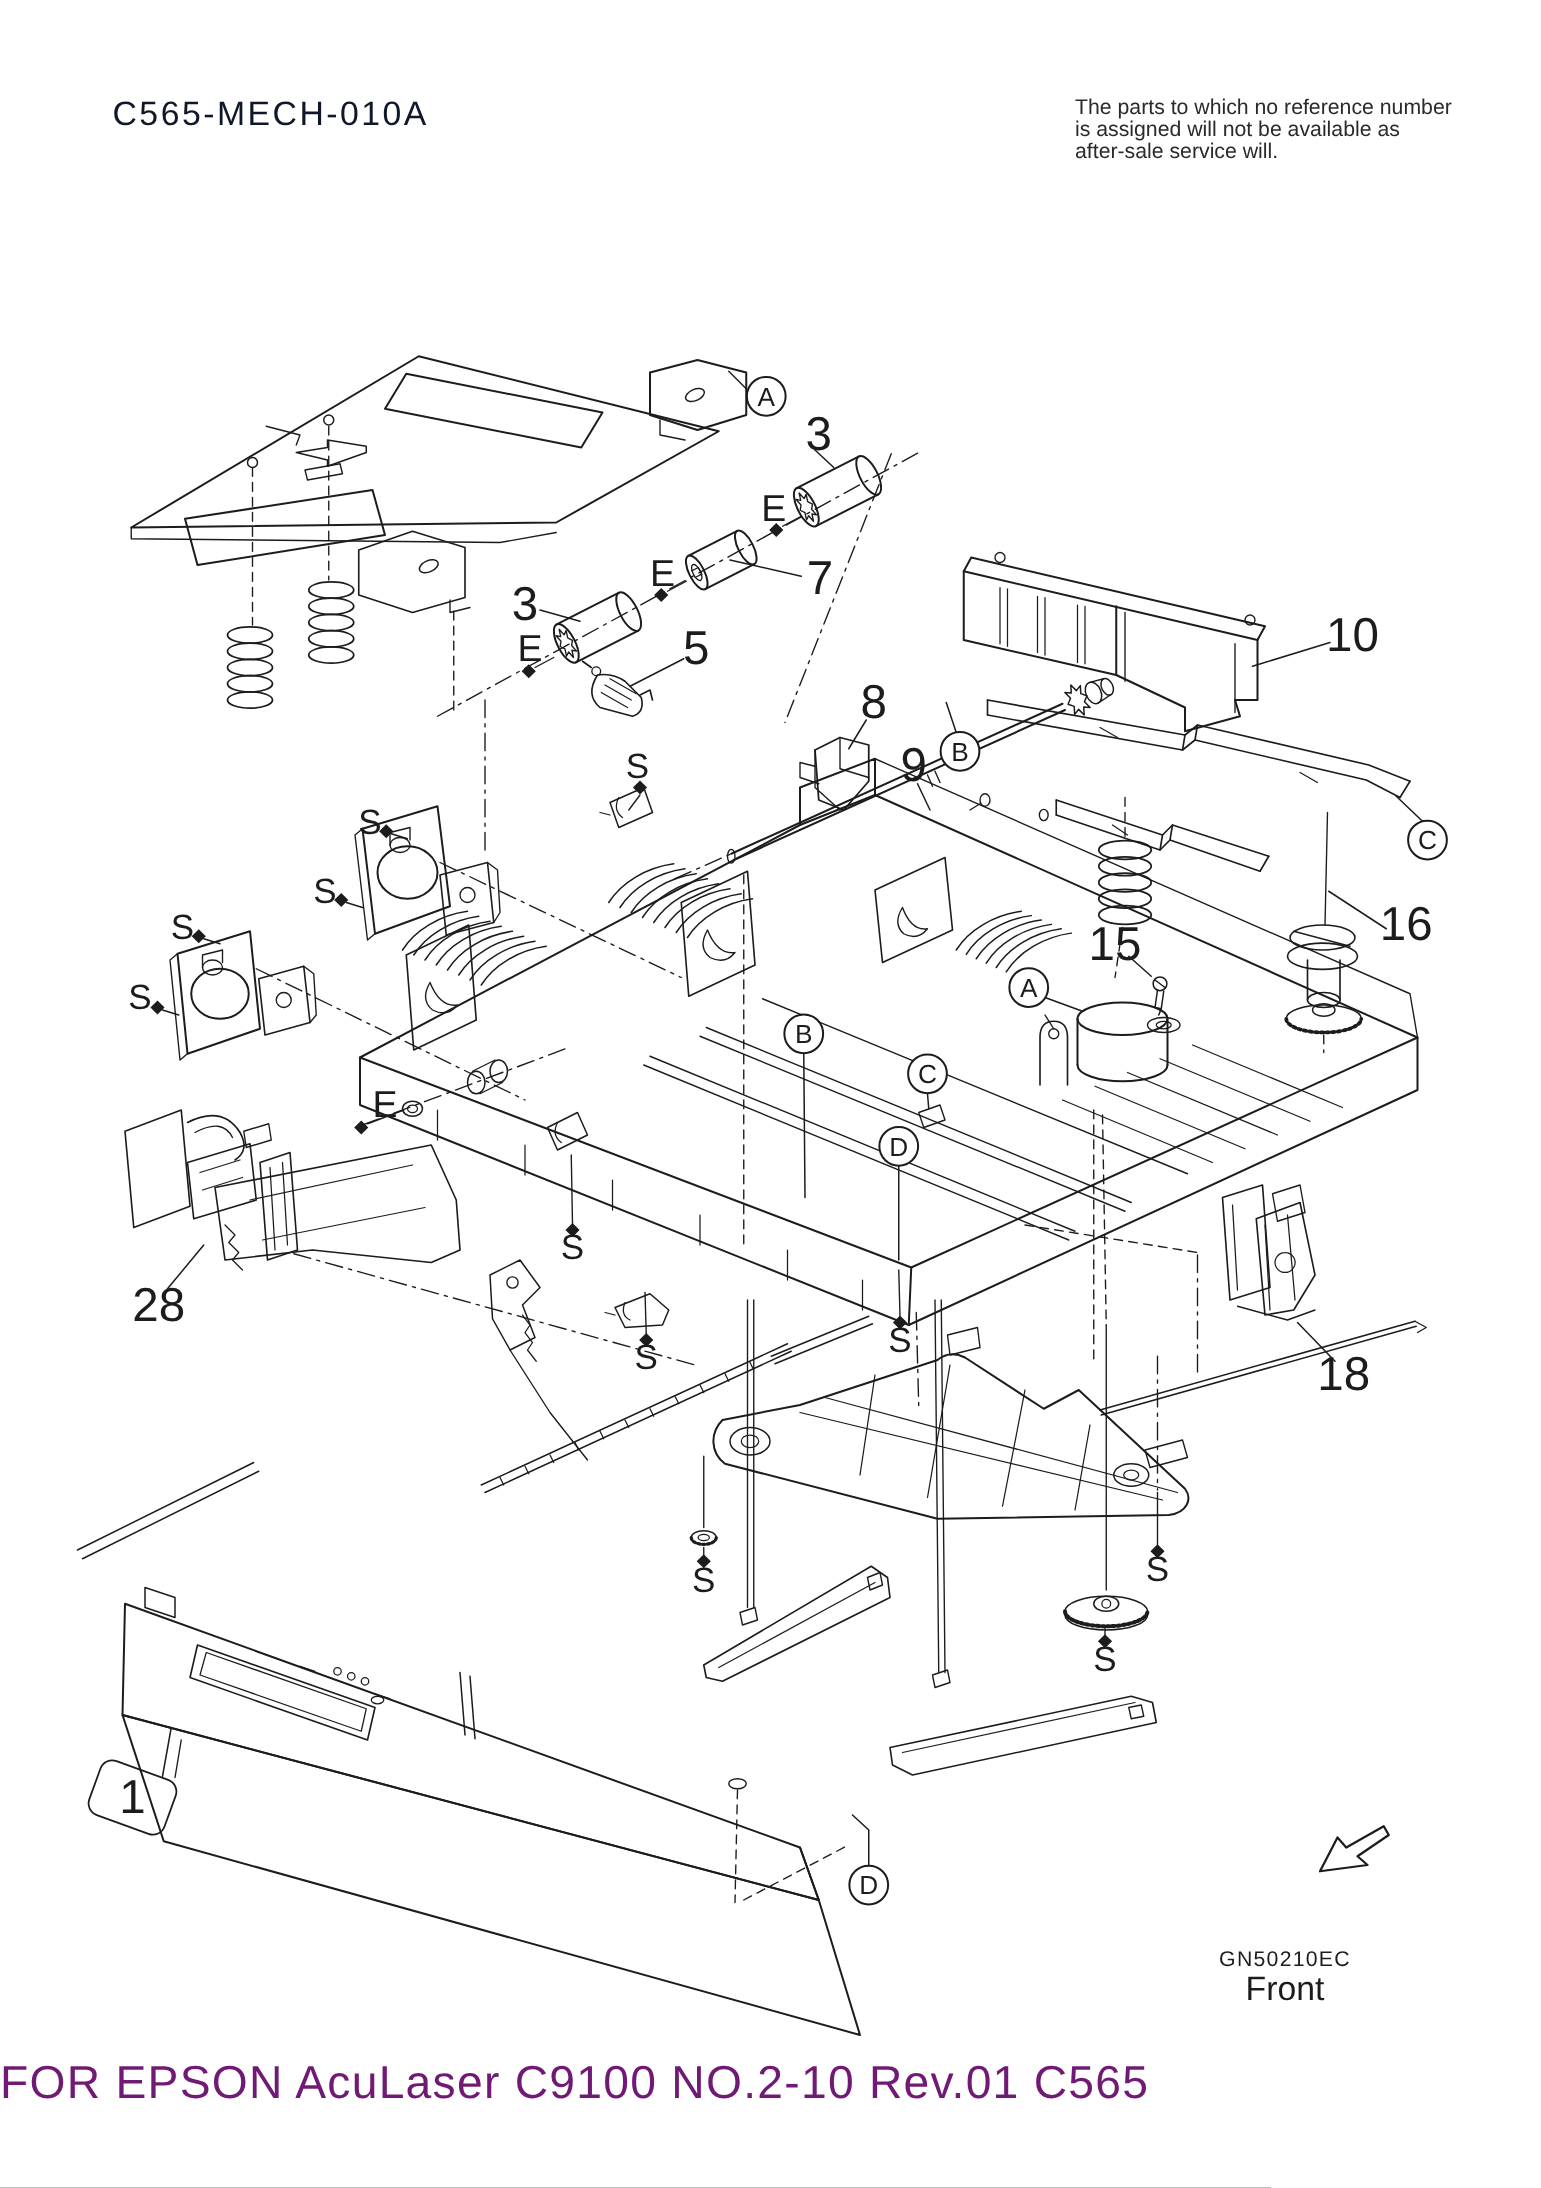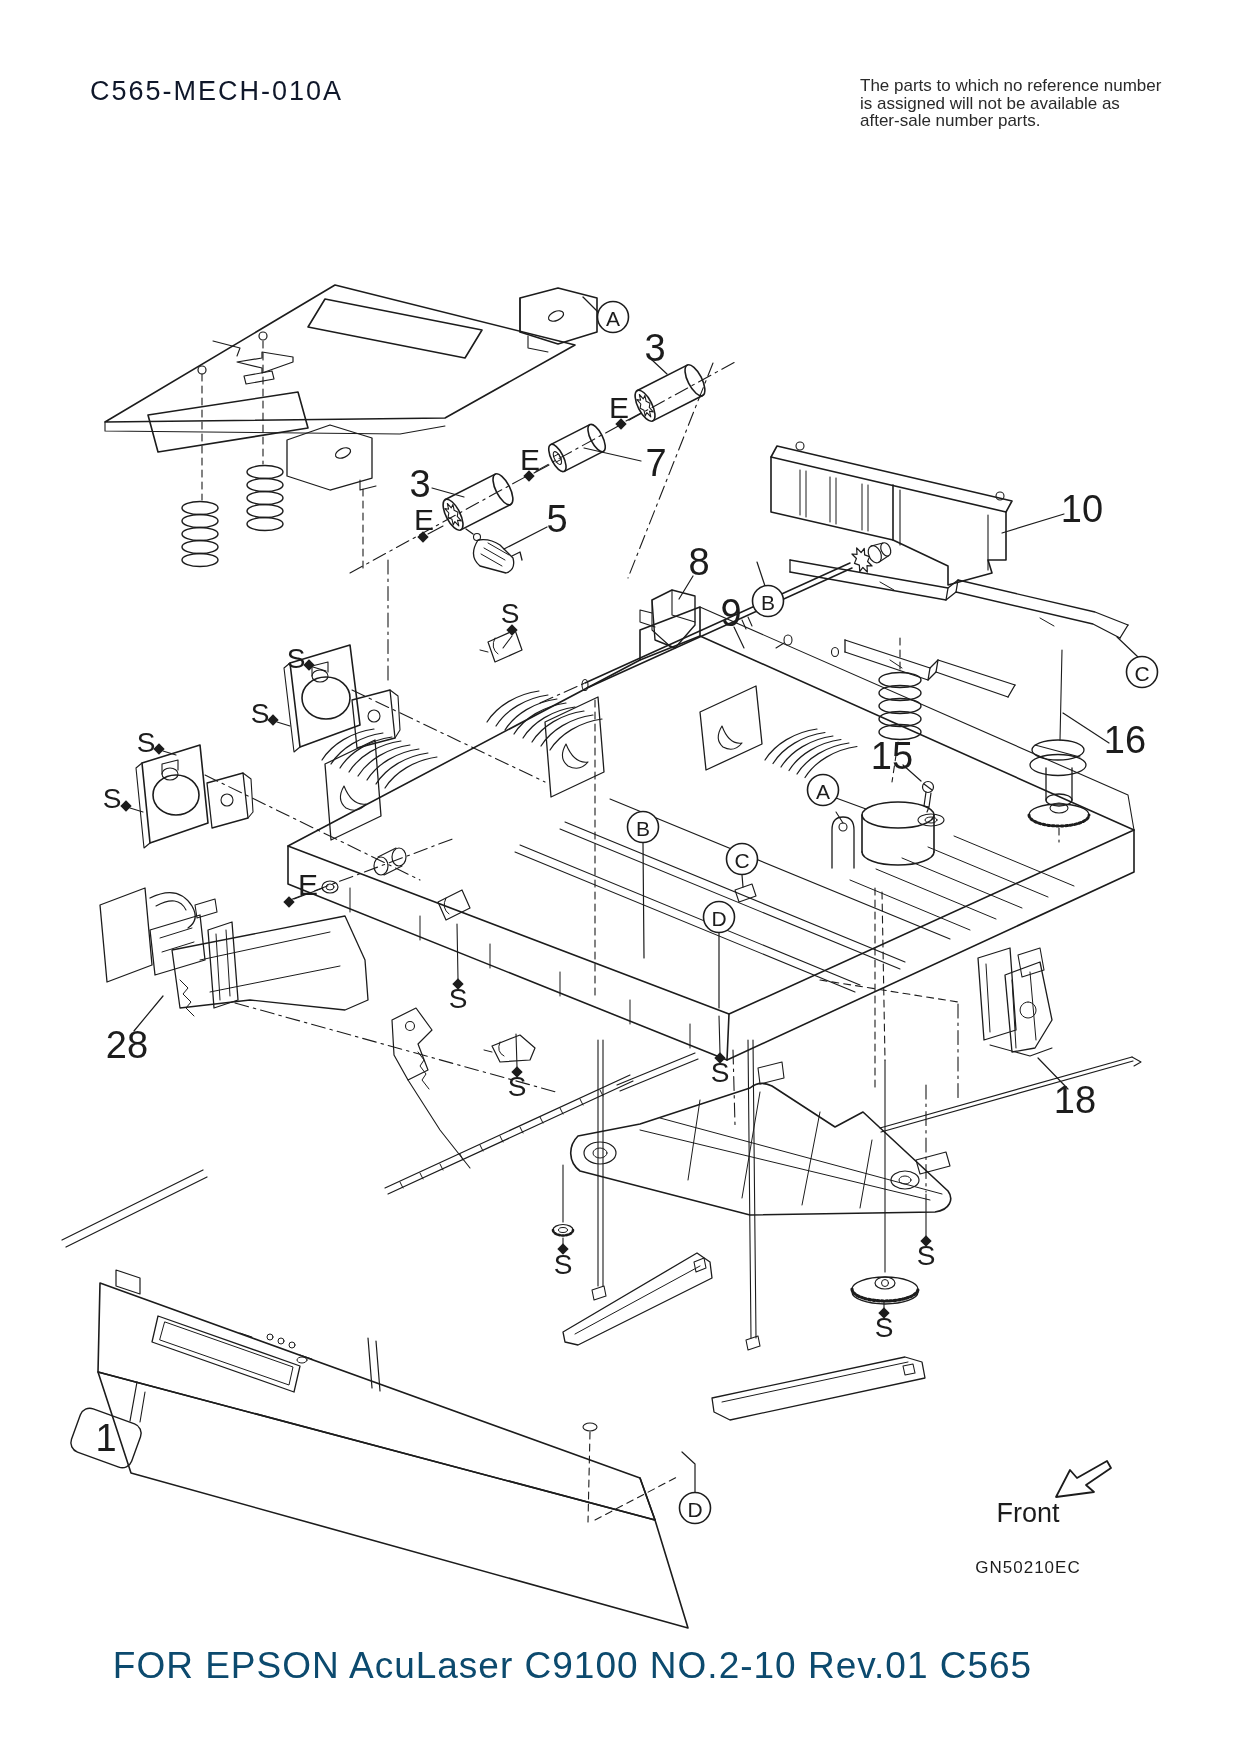--- a/index.html
+++ b/index.html
@@ -3,36 +3,36 @@
 <meta charset="utf-8">
 <style>
   html,body{margin:0;padding:0;background:#888;}
   .page{
     position:relative;width:1233px;height:1750px;background:#ffffff;
     font-family:"Liberation Sans",sans-serif;color:#1c1c1c;overflow:hidden;
   }
   .doc-code{position:absolute;left:90px;top:76px;font-size:27px;letter-spacing:2px;color:#0f172a;}
   .note{position:absolute;left:860px;top:77px;width:330px;font-size:17px;line-height:17.5px;color:#2a2a2a;}
   .art{position:absolute;left:0;top:0;}
-  .front-label{position:absolute;left:958px;top:1498px;width:140px;text-align:center;font-size:27px;color:#1c1c1c;}
+  .front-label{position:absolute;left:958px;top:1576px;width:140px;text-align:center;font-size:27px;color:#1c1c1c;}
   .gn-code{position:absolute;left:958px;top:1534px;width:140px;text-align:center;font-size:17px;letter-spacing:1px;color:#1c1c1c;margin-top:24px;}
-  .footer{position:absolute;left:0;top:1645px;width:1145px;text-align:center;font-size:37px;letter-spacing:1px;color:#0c4a6e;}
+  .footer{position:absolute;left:0;top:1645px;width:1145px;font-size:37px;letter-spacing:1px;color:#701a75;}
   svg *{vector-effect:non-scaling-stroke;}
 </style>
 </head>
 <body>
 
 <div class="page">
 
   <div class="doc-code">C565-MECH-010A</div>
 
   <div class="note">
     <div>The parts to which no reference number</div>
     <div>is assigned will not be available as</div>
-    <div>after-sale number parts.</div>
+    <div>after-sale service will.</div>
   </div>
 
   <svg class="art" width="1233" height="1750" viewBox="0 0 1233 1750" fill="none" stroke="#1c1c1c" stroke-width="1.6" stroke-linejoin="round" stroke-linecap="round">
 
     <defs>
       <path id="rib" d="M0,0 C10,-16 30,-28 52,-31"></path>
       <path id="spline" d="M11,0 L6,3 L9,8 L3,6 L0,11 L-3,6 L-9,8 L-6,3 L-11,0 L-6,-3 L-9,-8 L-3,-6 L0,-11 L3,-6 L9,-8 L6,-3 Z"></path>
     </defs>
 
     <g>

